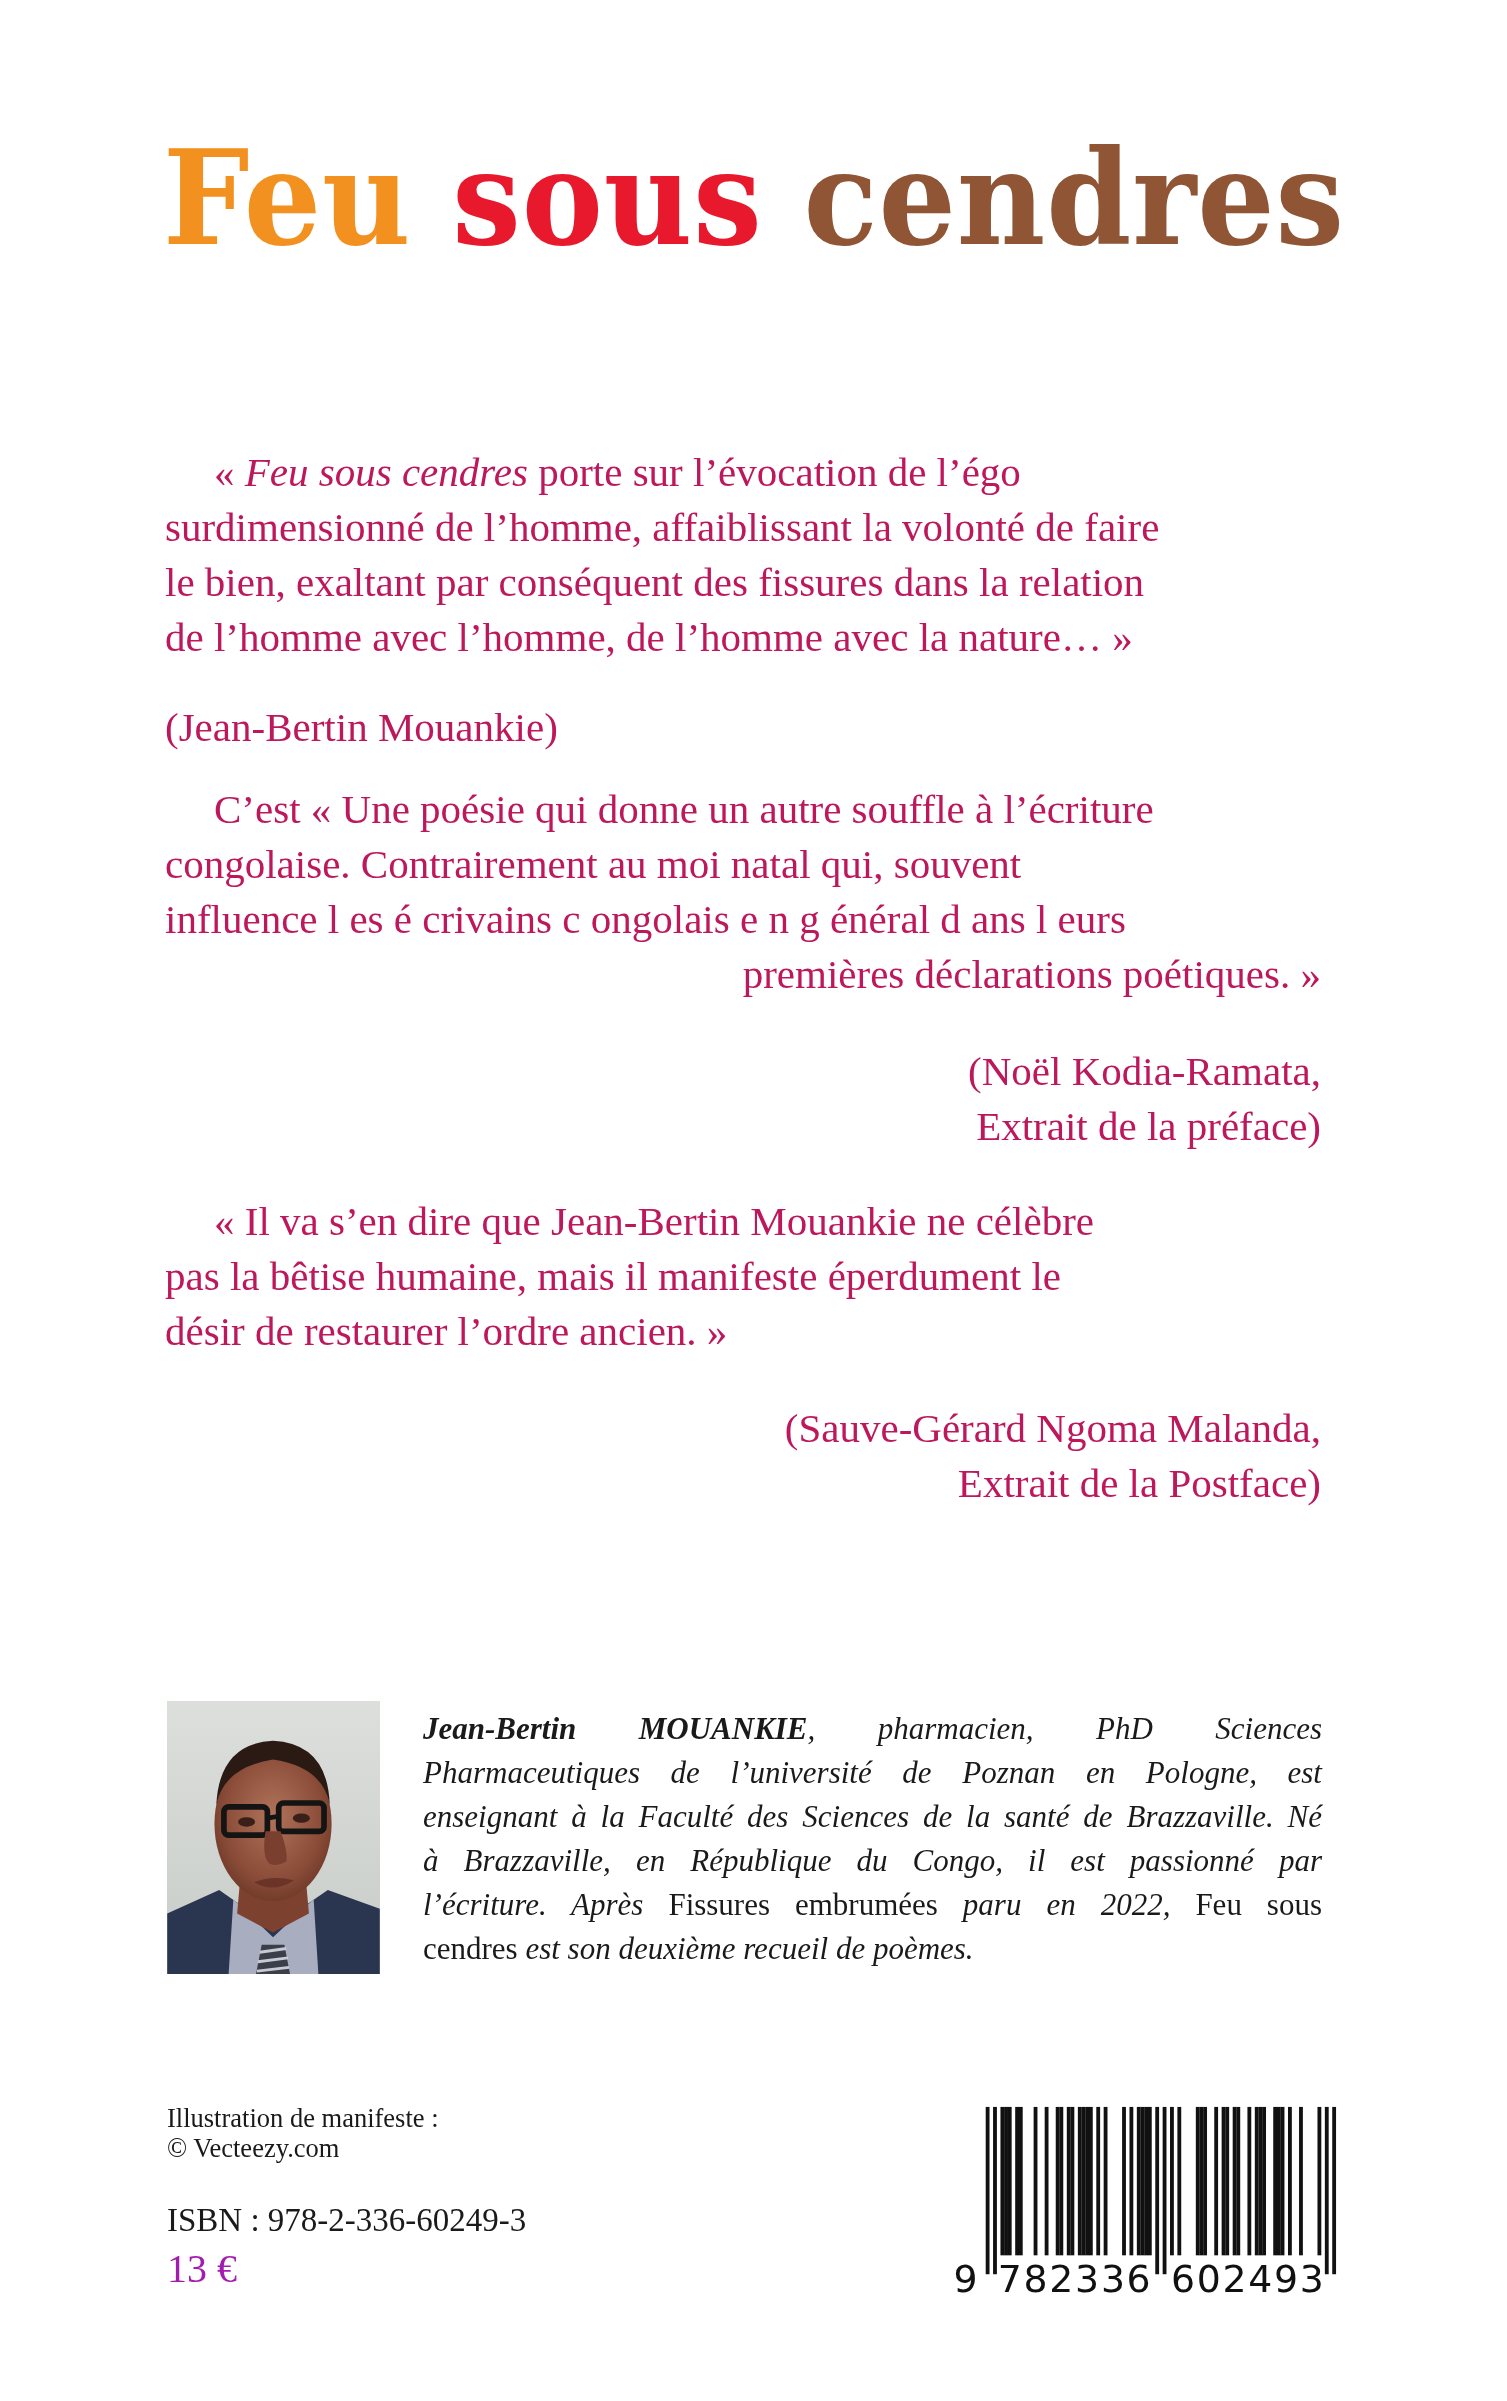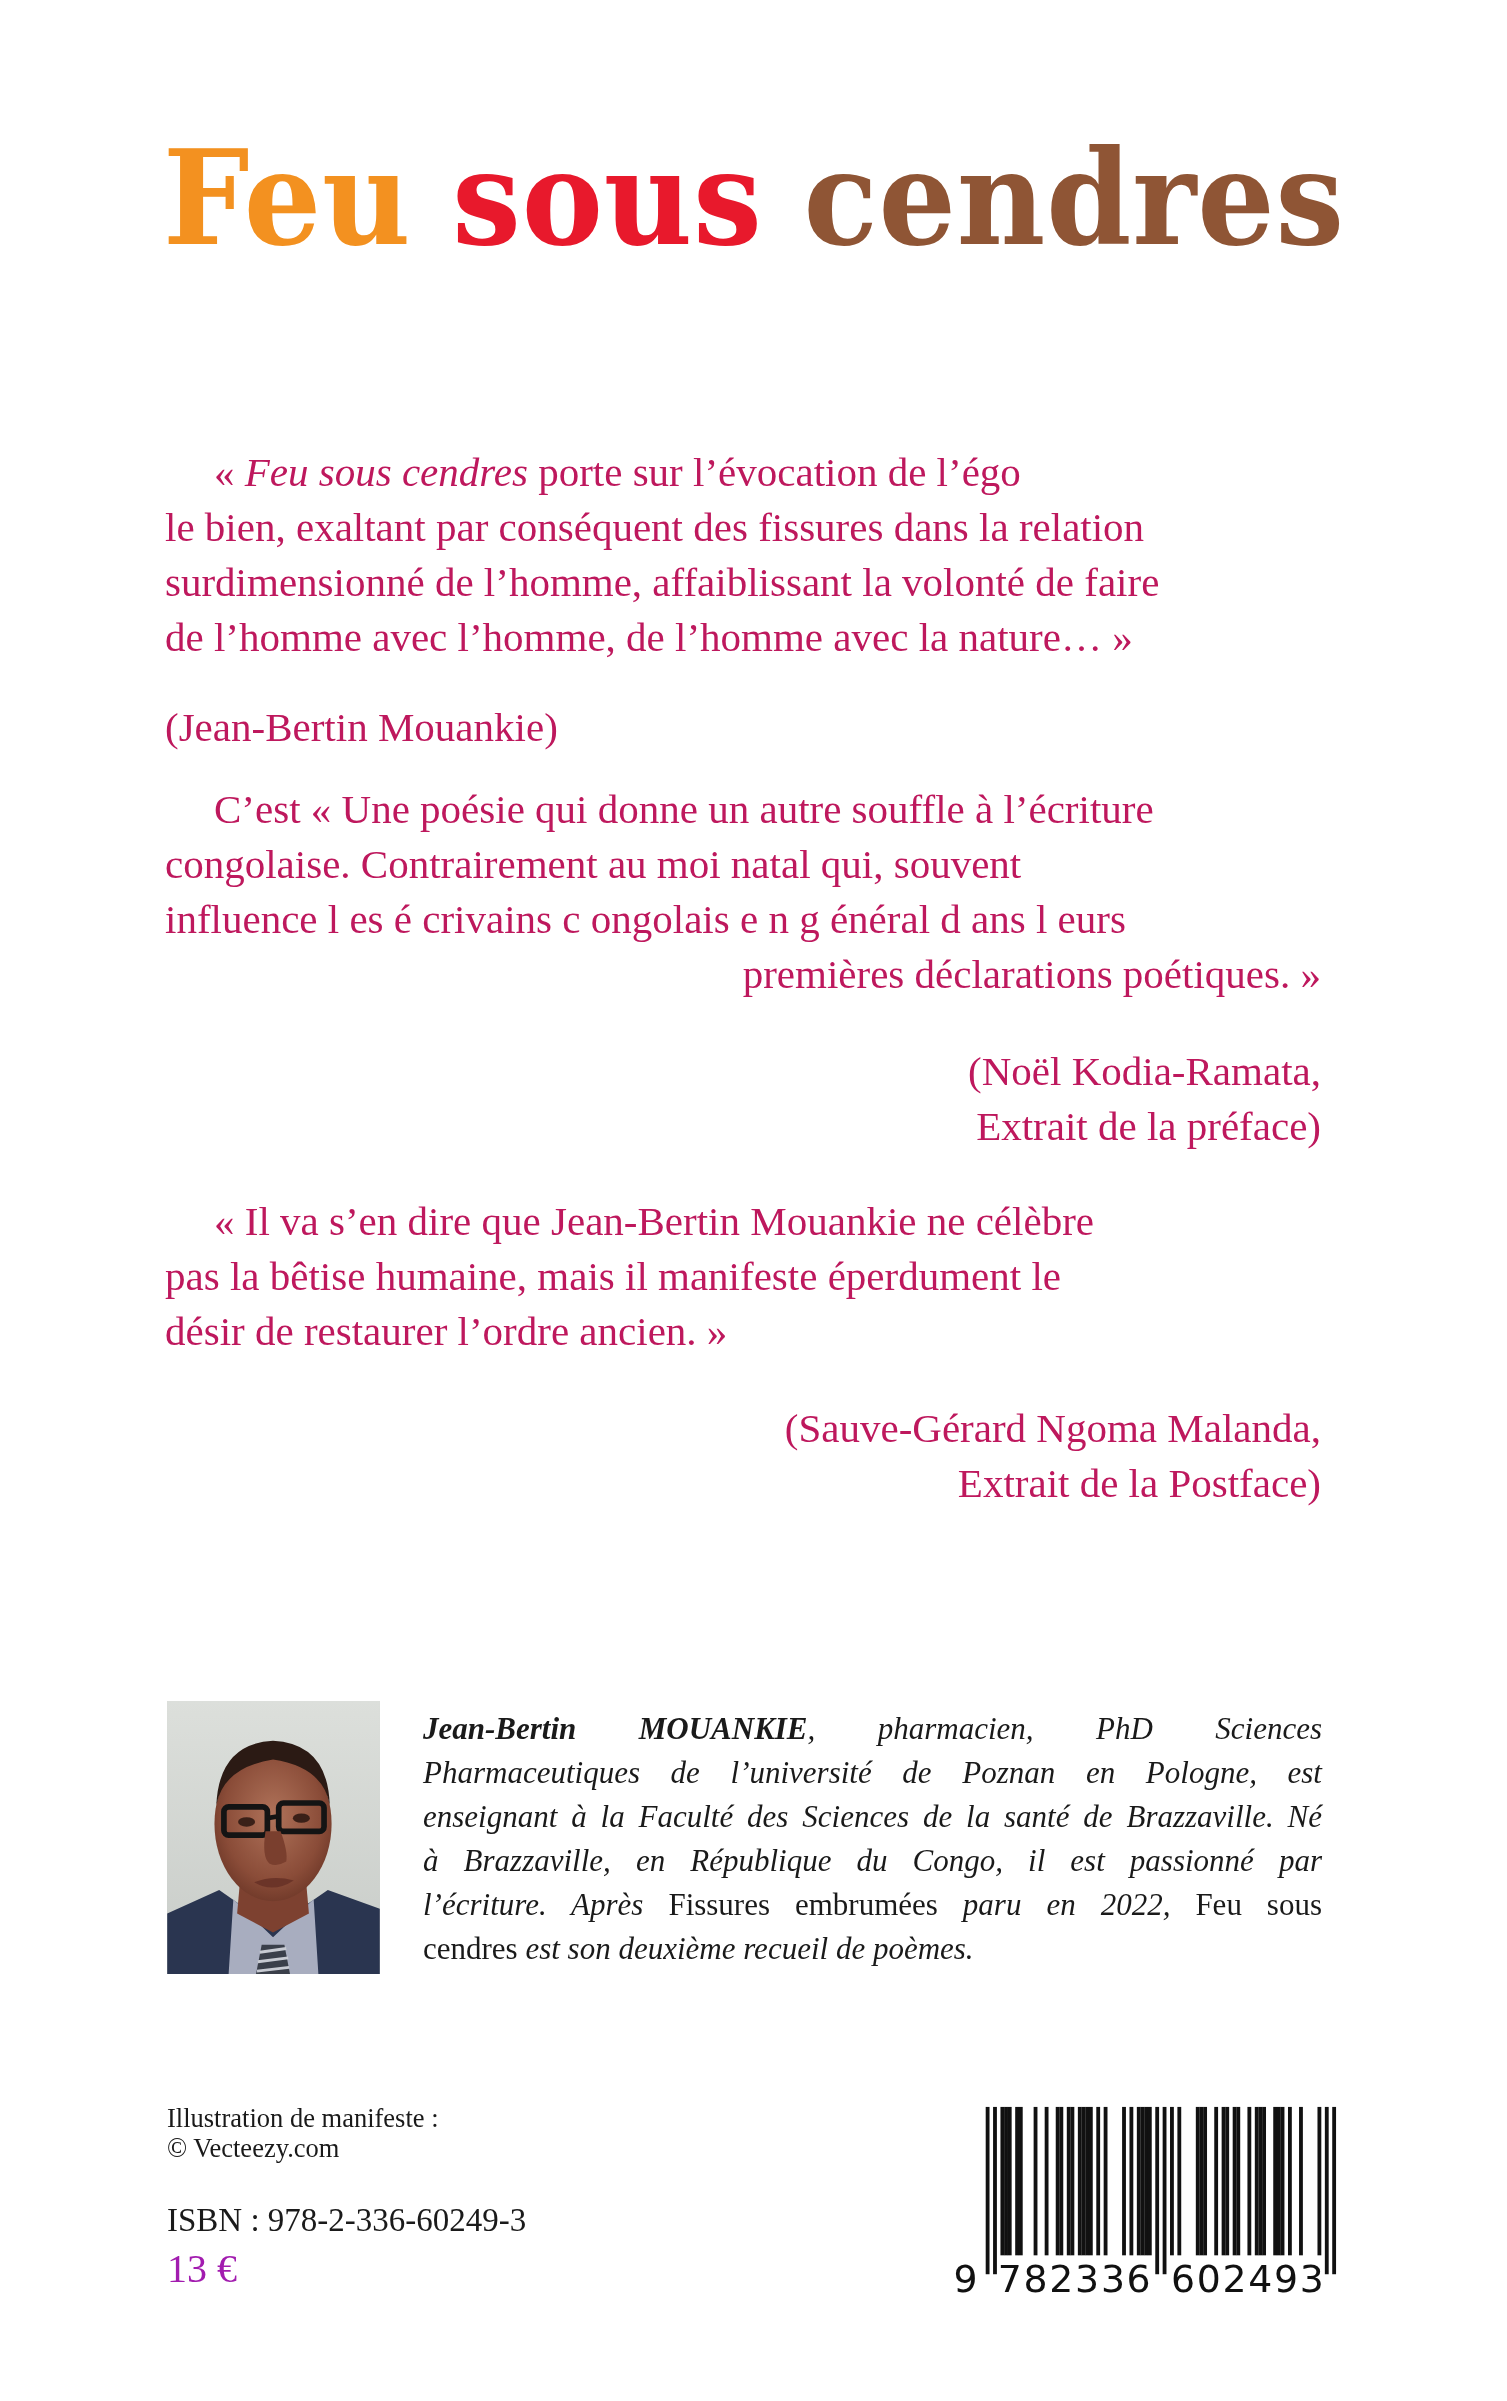--- a/index.html
+++ b/index.html
@@ -60,22 +60,22 @@
 <body>
 
 <div class="page">
 
   <div class="title" id="title" style="transform: scaleX(0.929798);">
     <span class="w" style="color: rgb(243, 145, 32);">Feu</span><span class="sp"></span><span class="w" style="color: rgb(232, 25, 44);">sous</span><span class="sp"></span><span class="w" style="color: rgb(143, 85, 53);">cendres</span>
   </div>
 
   <div class="body-block" style="top:445px;">
     <div class="line indent" style="text-align: left; text-align-last: auto; word-spacing: 0px;"><span>« </span><em>Feu sous cendres</em><span> porte sur l’évocation de l’égo</span></div>
+    <div class="line" style="text-align: left; text-align-last: auto; word-spacing: 0px;">surdimensionné de l’homme, affaiblissant la volonté de faire</div>
     <div class="line" style="text-align: left; text-align-last: auto; word-spacing: 0px;">le bien, exaltant par conséquent des fissures dans la relation</div>
-    <div class="line" style="text-align: left; text-align-last: auto; word-spacing: 0px;">surdimensionné de l’homme, affaiblissant la volonté de faire</div>
     <div class="line last" style="text-align: left; text-align-last: auto;">de l’homme avec l’homme, de l’homme avec la nature… »</div>
   </div>
   <div class="body-block" style="top:700px;">
     <div class="line attr" style="text-align: left; text-align-last: auto;">(Jean-Bertin Mouankie)</div>
   </div>
 
   <div class="body-block" style="top:782px;">
     <div class="line indent" style="text-align: left; text-align-last: auto; word-spacing: 0px;">C’est « Une poésie qui donne un autre souffle à l’écriture</div>
     <div class="line" style="text-align: left; text-align-last: auto; word-spacing: 0px;">congolaise. Contrairement au moi natal qui, souvent</div>
     <div class="line" style="text-align: left; text-align-last: auto; word-spacing: 0px;">influence l es é crivains c ongolais e n g énéral d ans l eurs</div>

